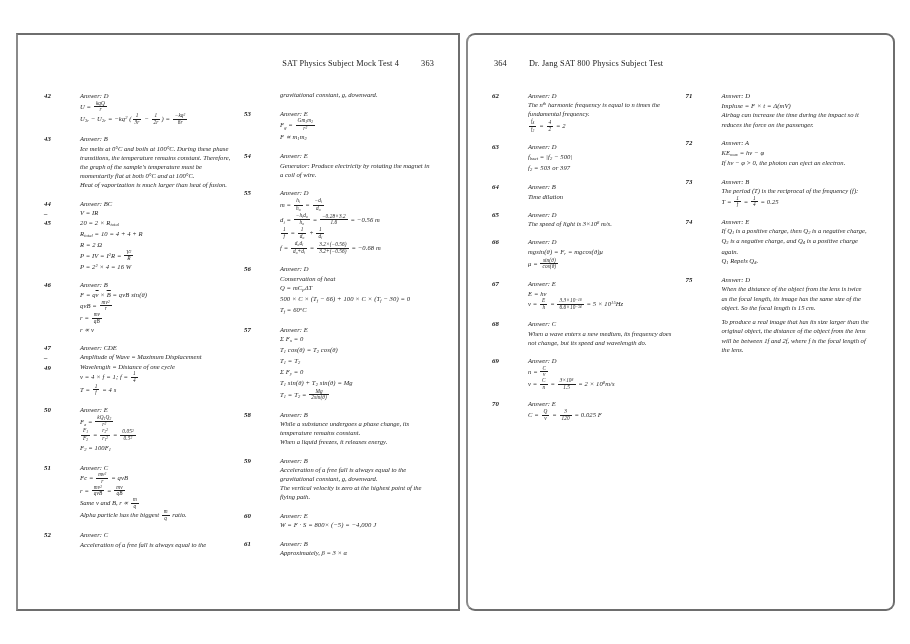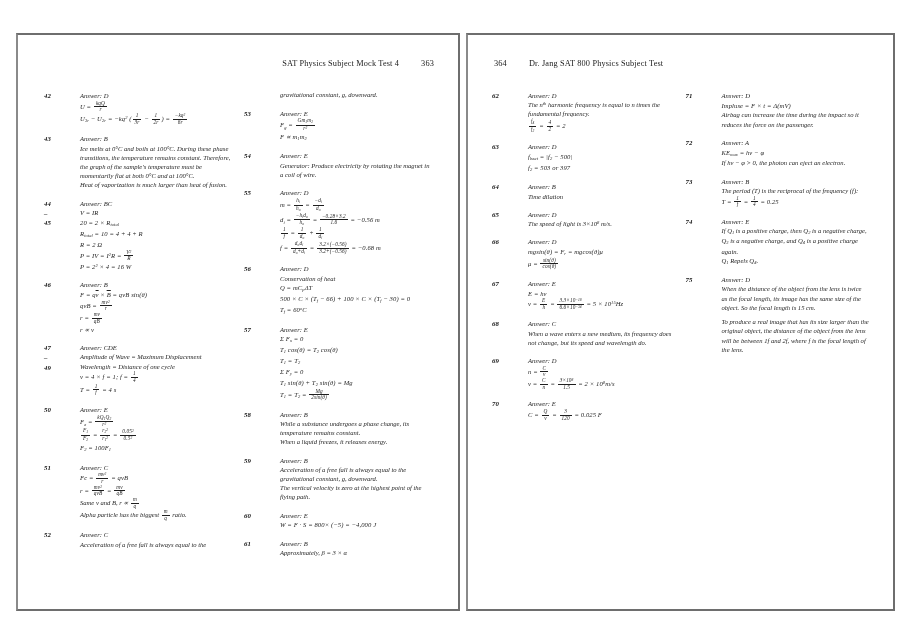--- a/index.html
+++ b/index.html
@@ -19,21 +19,21 @@
     height: 578px;
     background: #ffffff;
     border-top: 2px solid #6e6e6e;
     border-left: 2px solid #8a8a8a;
     border-right: 2px solid #6e6e6e;
     border-bottom: 2px solid #6e6e6e;
     box-sizing: border-box;
     overflow: hidden;
   }
   .page-left  { left: 16px;  width: 444px; }
-  .page-right { left: 466px; width: 429px; }
+  .page-right { left: 466px; width: 429px; border-radius: 9px; }
 
   .running-head {
     position: absolute;
     top: 24px;
     font-size: 8.3px;
     color: #1a1a1a;
     letter-spacing: 0.15px;
     white-space: nowrap;
   }
   .rh-left  { right: 24px; }

